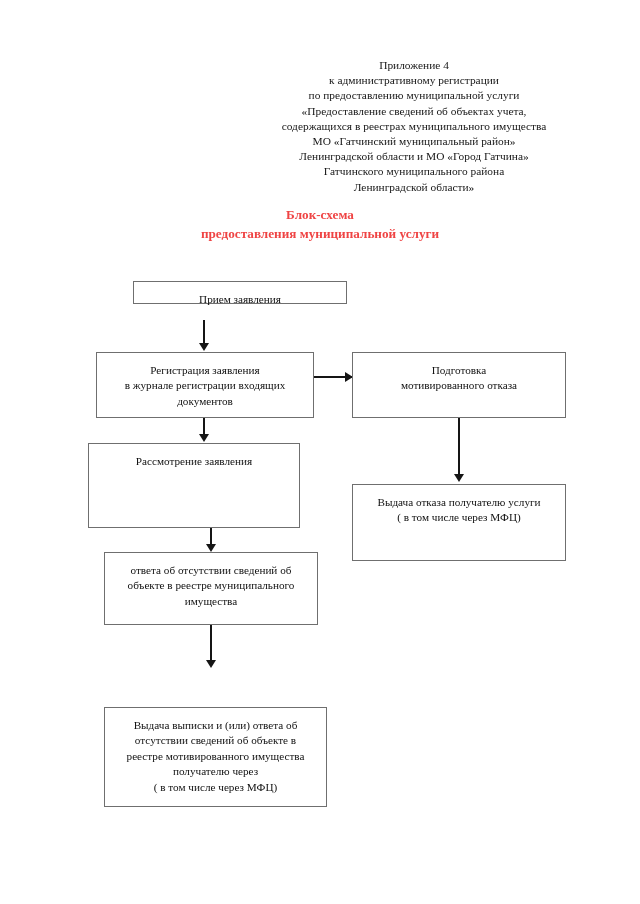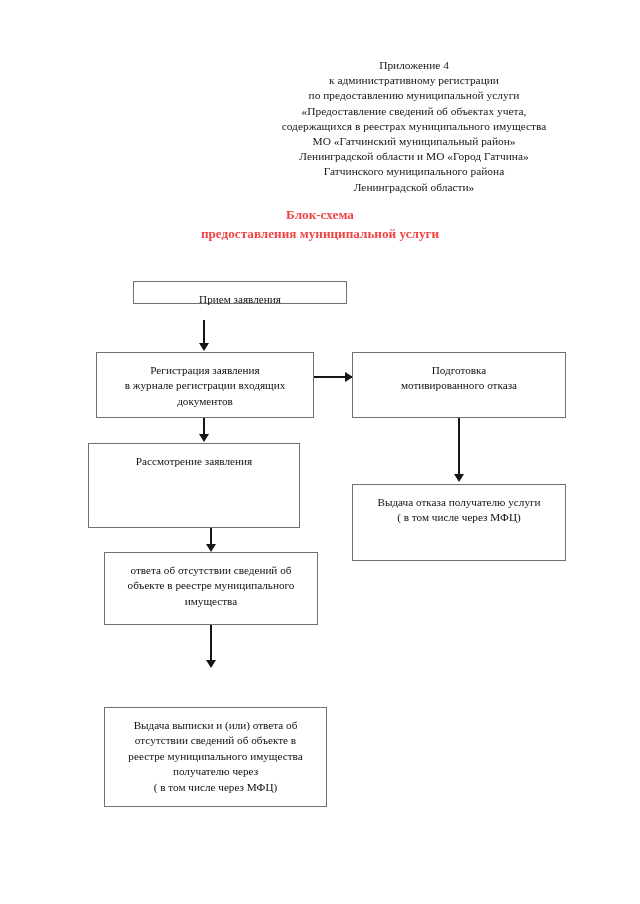--- a/index.html
+++ b/index.html
@@ -191,19 +191,19 @@
       <span class="txt">объекте в реестре муниципального</span>
       <span class="txt">имущества</span>
     </div>
 
     <div class="vline" id="c6-v"></div>
     <div class="arrow-down" id="c6-a"></div>
 
     <div class="node" id="node-vydacha-vyp">
       <span class="txt">Выдача выписки и (или) ответа об</span>
       <span class="txt">отсутствии сведений об объекте в</span>
-      <span class="txt">реестре муниципального имущества</span>
+      <span class="txt">реестре мотивированного имущества</span>
       <span class="txt">получателю через</span>
       <span class="txt">( в том числе через МФЦ)</span>
     </div>
 
   </div>
 </div>
 
 </body></html>

